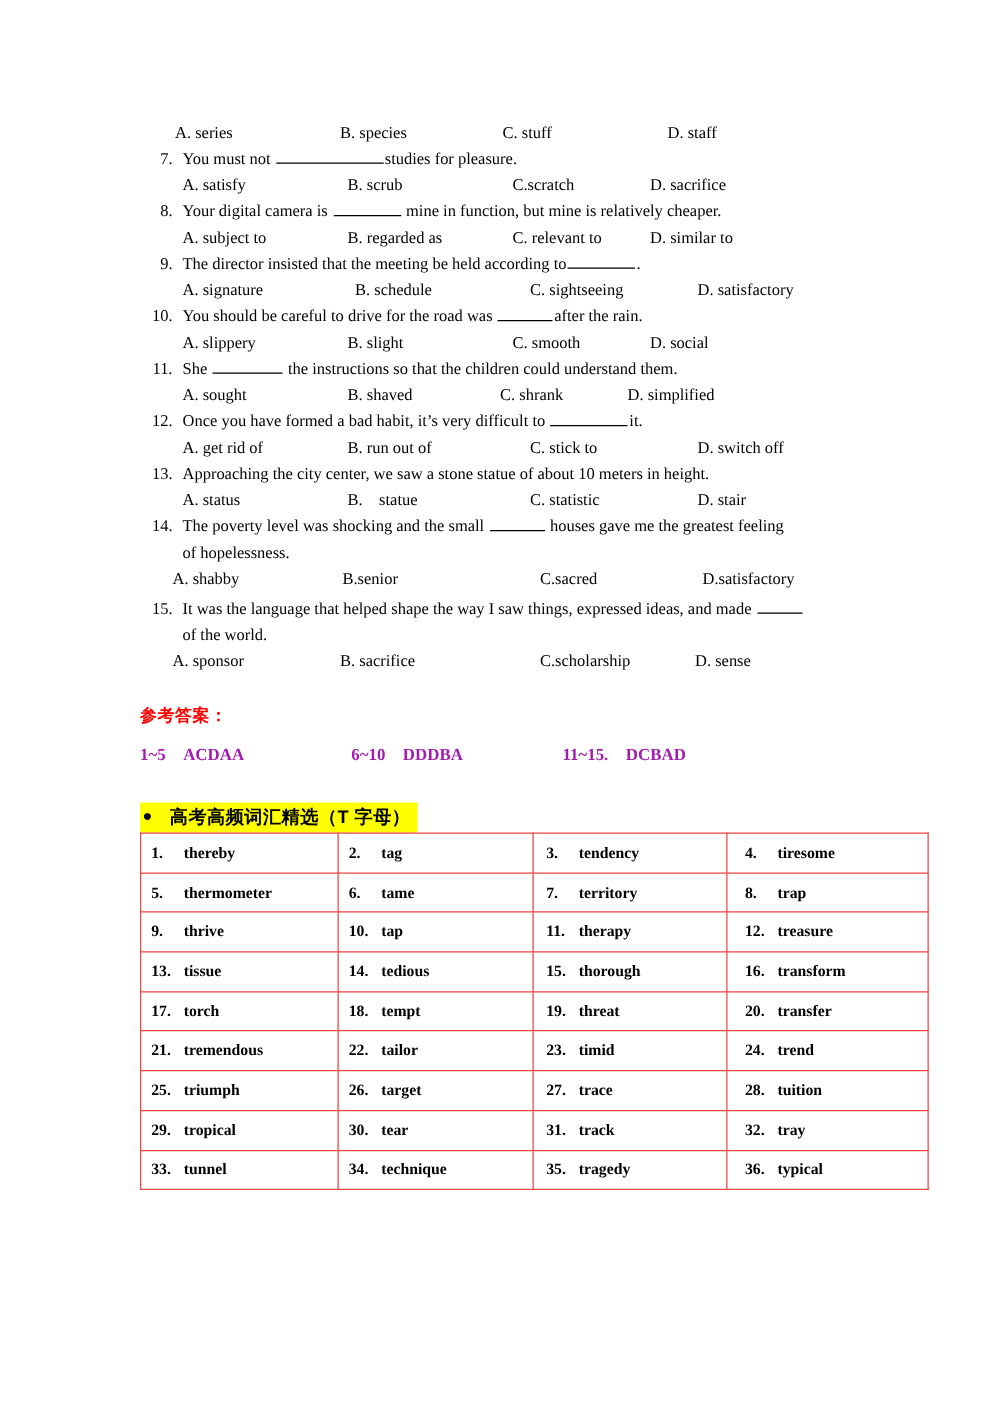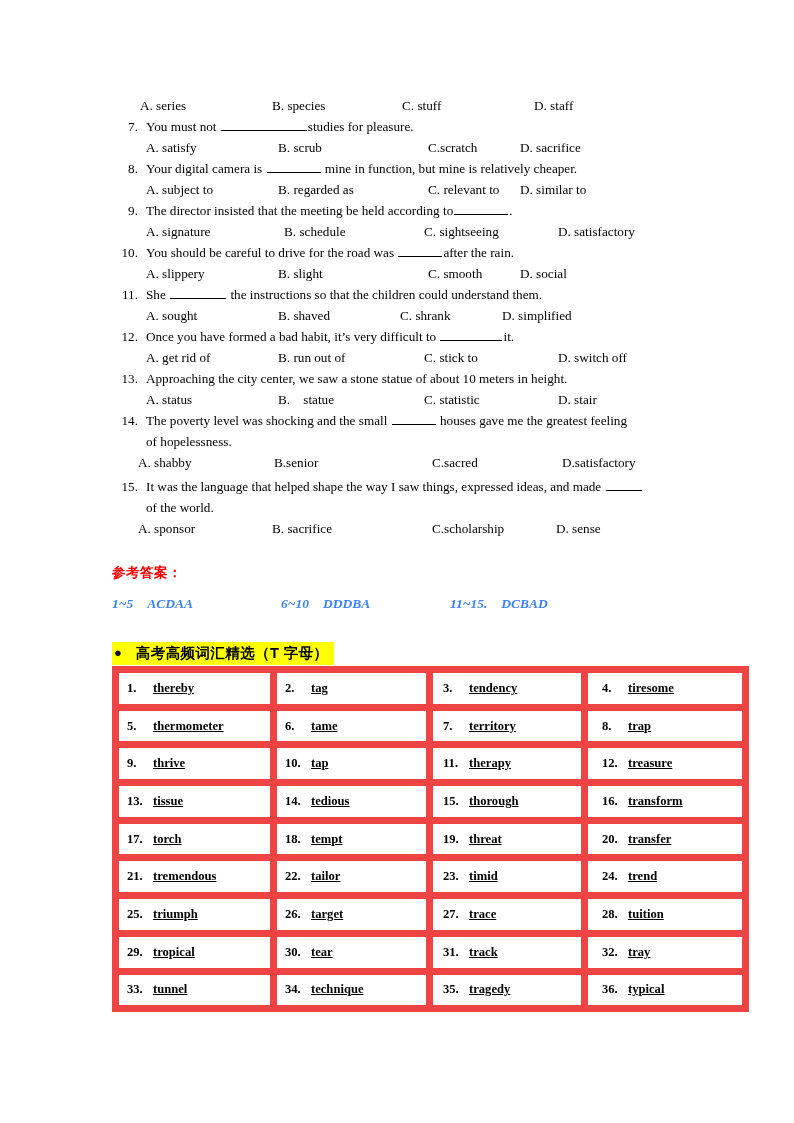--- a/index.html
+++ b/index.html
@@ -61,21 +61,21 @@
   .optline {
     position: relative;
     height: 20.9px;
   }
   .opt {
     position: absolute;
     white-space: nowrap;
   }
   .oA { left: 34px; }
   .oB { left: 166px; }
-  .oC { left: 316px; }
+  .oC { left: 298px; }
   .oD { left: 408px; }
   
   .oA2 { left: 28px; }
   .oB2 { left: 160px; }
   .oC2 { left: 290px; }
   .oD2 { left: 422px; }
   .oBw { left: 172px; }
   .oCw { left: 312px; }
   .oDw { left: 446px; }
 
@@ -89,25 +89,24 @@
     font-size: 13.5px;
     color: #ff0000;
     letter-spacing: 0.5px;
   }
   .ans-row {
     position: absolute;
     left: 112px;
     top: 596px;
     width: 600px;
     height: 20px;
-    color: #3b82f6;
+    color: #a21caf;
     font-weight: bold;
     font-size: 13.5px;
     font-family: "Liberation Serif", "DejaVu Serif", serif;
-    font-style: italic;
   }
   .ans-cell {
     position: absolute;
     white-space: nowrap;
   }
   .ac1 { left: 0px; }
   .ac2 { left: 169px; }
   .ac3 { left: 338px; }
   .ans-label { margin-right: 14px; }
 
@@ -143,26 +142,25 @@
     table-layout: fixed;
     font-family: "Liberation Serif", "DejaVu Serif", serif;
     font-weight: bold;
     font-size: 12.6px;
   }
   .vocab col.c1 { width: 158px; }
   .vocab col.c2 { width: 156px; }
   .vocab col.c3 { width: 155px; }
   .vocab col.c4 { width: 161px; }
   .vocab td {
-    border: 7px solid #ef4444;
+    border: 1px solid #ef4444;
     height: 30.7px;
     padding: 0 0 0 8px;
     vertical-align: middle;
     white-space: nowrap;
-    text-decoration: underline;
   }
   .vnum {
     display: inline-block;
     min-width: 26px;
   }
   .vword { }
   
   .vocab td.pad-a { padding-left: 10px; }
   .vocab td.pad-b { padding-left: 14px; }
 </style>

